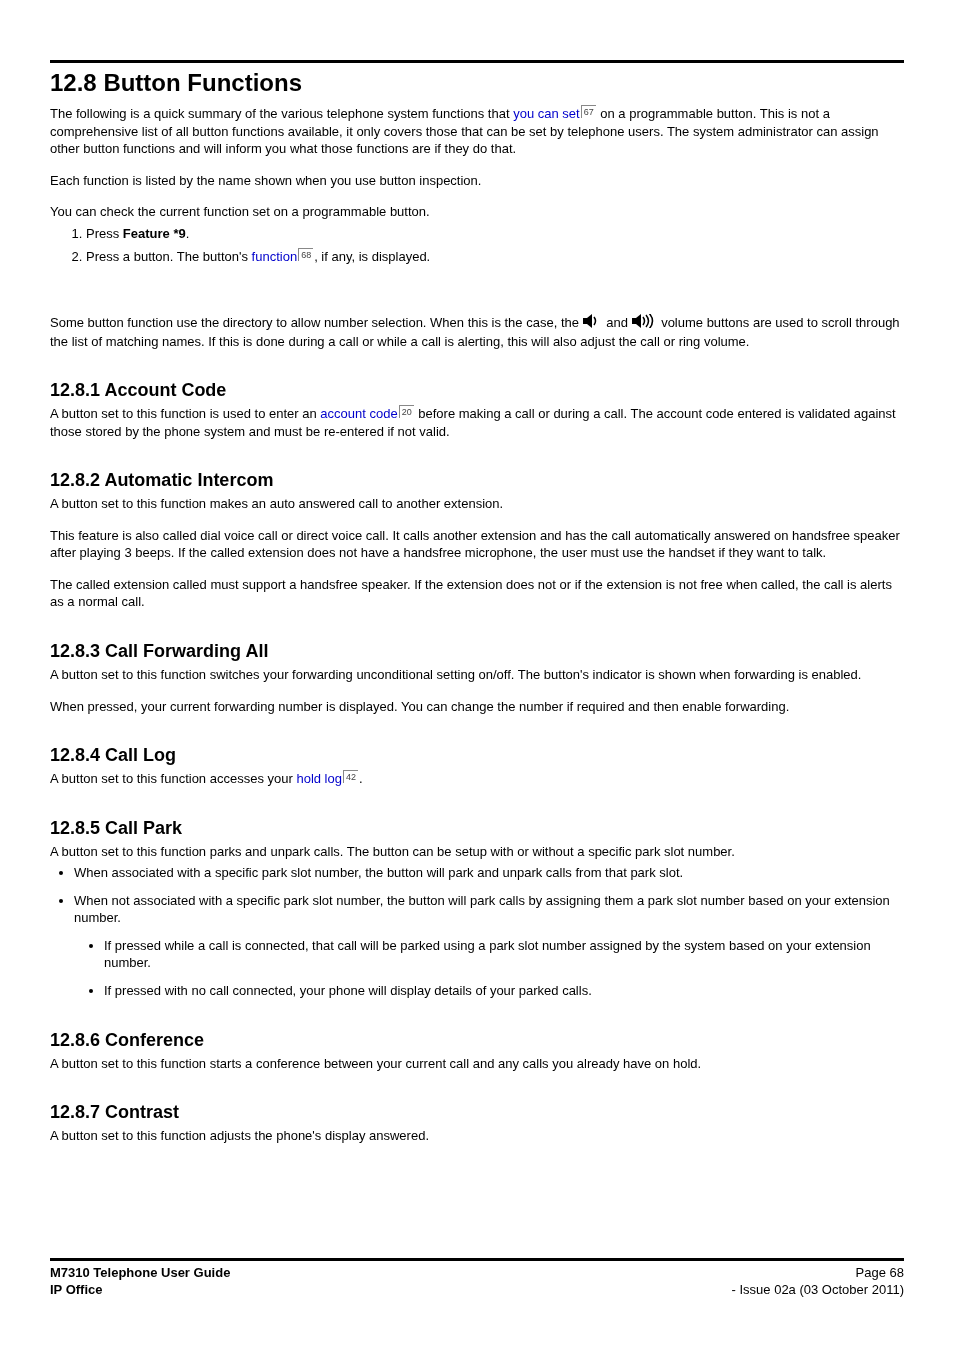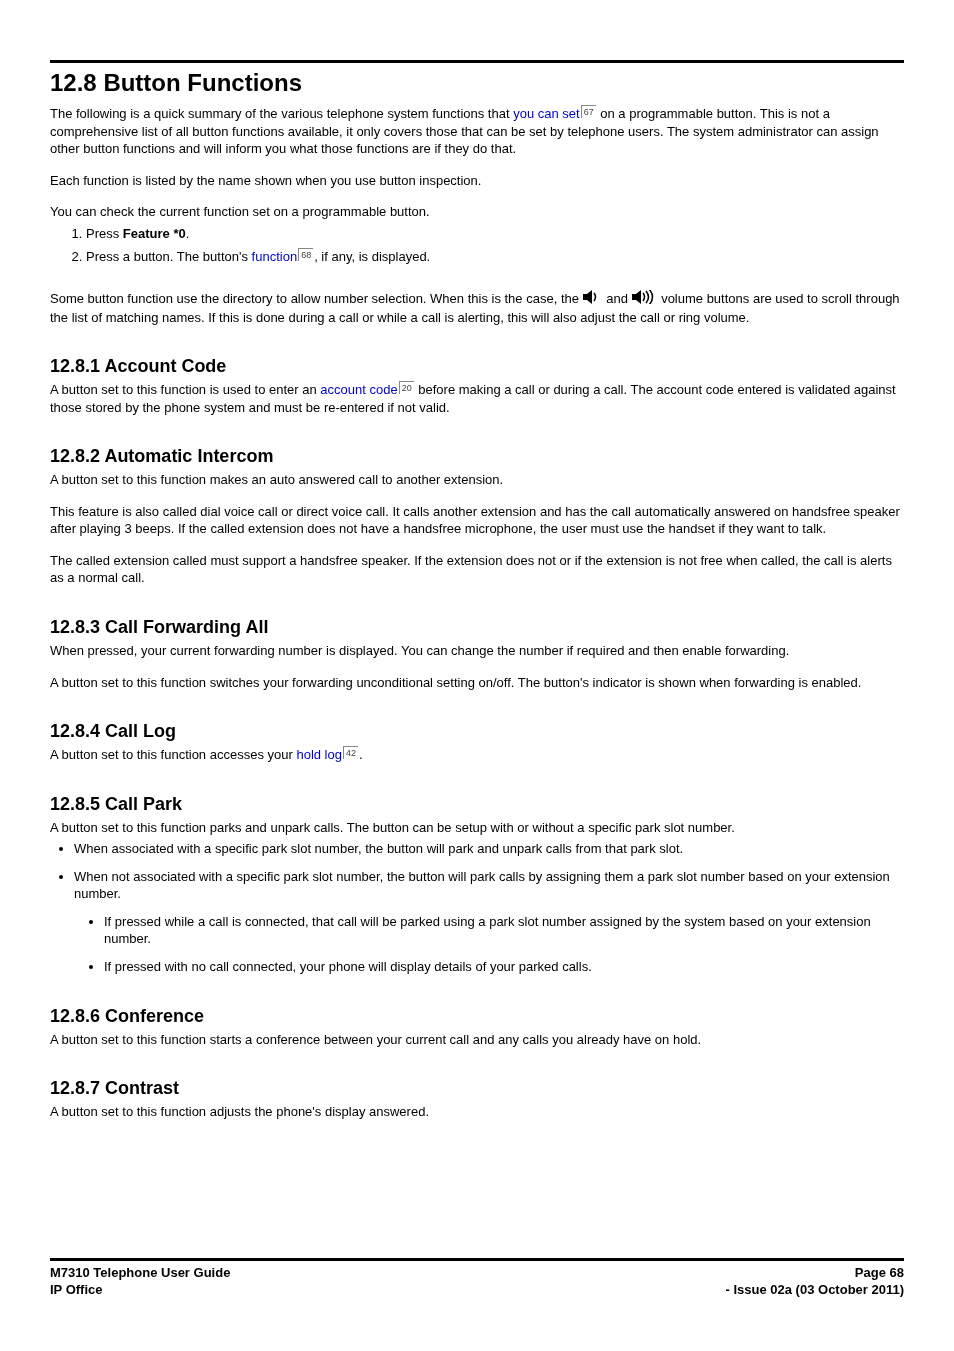--- a/index.html
+++ b/index.html
@@ -91,47 +91,47 @@
     border-top: 3px solid #000;
     margin-bottom: 4px;
   }
   .footer-row {
     display: flex;
     justify-content: space-between;
     font-size: 13px;
     line-height: 1.3;
   }
   .footer-left { font-weight: bold; }
-  .footer-right { font-weight: bold; text-align: right; }
+  .footer-right { font-weight: normal; text-align: right; }
 </style>
 </head>
 <body>
 
 <div class="page">
 
   <div class="rule-top"></div>
   <h1 class="main">12.8 Button Functions</h1>
 
   <p>
     <span>The following is a quick summary of the various telephone system functions that </span><a class="link">you can set</a><span class="pageref">67</span><span> on a programmable button. This is not a comprehensive list of all button functions available, it only covers those that can be set by telephone users. The system administrator can assign other button functions and will inform you what those functions are if they do that.</span>
   </p>
 
   <p>Each function is listed by the name shown when you use button inspection.</p>
   <p class="tight">You can check the current function set on a programmable button.</p>
 
   <ol class="numbered">
     <li>
-      <span>Press </span><b>Feature *0</b><span>.</span>
+      <span>Press </span><b>Feature *9</b><span>.</span>
     </li>
     <li>
       <span>Press a button. The button's </span><a class="link">function</a><span class="pageref">68</span><span>, if any, is displayed.</span>
     </li>
   </ol>
 
-  <p style="margin-top:24px">
+  <p style="margin-top:48px">
     <span>Some button function use the directory to allow number selection. When this is the case, the </span>
     <span class="speaker-low">
       <svg width="20" height="14" viewBox="0 0 20 14">
           <path d="M0 4 L4 4 L9 0 L9 14 L4 10 L0 10 Z" fill="#000"></path>
           <path d="M11 3 Q14 7 11 11" stroke="#000" stroke-width="1.5" fill="none"></path>
         </svg>
     </span>
     <span> and </span>
     <span class="speaker-high">
       <svg width="26" height="14" viewBox="0 0 26 14">
@@ -148,22 +148,22 @@
   <p>
     <span>A button set to this function is used to enter an </span><a class="link">account code</a><span class="pageref">20</span><span> before making a call or during a call. The account code entered is validated against those stored by the phone system and must be re-entered if not valid.</span>
   </p>
 
   <h2 class="sub">12.8.2 Automatic Intercom</h2>
   <p>A button set to this function makes an auto answered call to another extension.</p>
   <p>This feature is also called dial voice call or direct voice call. It calls another extension and has the call automatically answered on handsfree speaker after playing 3 beeps. If the called extension does not have a handsfree microphone, the user must use the handset if they want to talk.</p>
   <p>The called extension called must support a handsfree speaker. If the extension does not or if the extension is not free when called, the call is alerts as a normal call.</p>
 
   <h2 class="sub">12.8.3 Call Forwarding All</h2>
+  <p>A button set to this function switches your forwarding unconditional setting on/off. The button's indicator is shown when forwarding is enabled.</p>
   <p>When pressed, your current forwarding number is displayed. You can change the number if required and then enable forwarding.</p>
-  <p>A button set to this function switches your forwarding unconditional setting on/off. The button's indicator is shown when forwarding is enabled.</p>
 
   <h2 class="sub">12.8.4 Call Log</h2>
   <p>
     <span>A button set to this function accesses your </span><a class="link">hold log</a><span class="pageref">42</span><span>.</span>
   </p>
 
   <h2 class="sub">12.8.5 Call Park</h2>
   <p class="tight">A button set to this function parks and unpark calls. The button can be setup with or without a specific park slot number.</p>
   <ul class="bullets">
     <li>When associated with a specific park slot number, the button will park and unpark calls from that park slot.</li>

